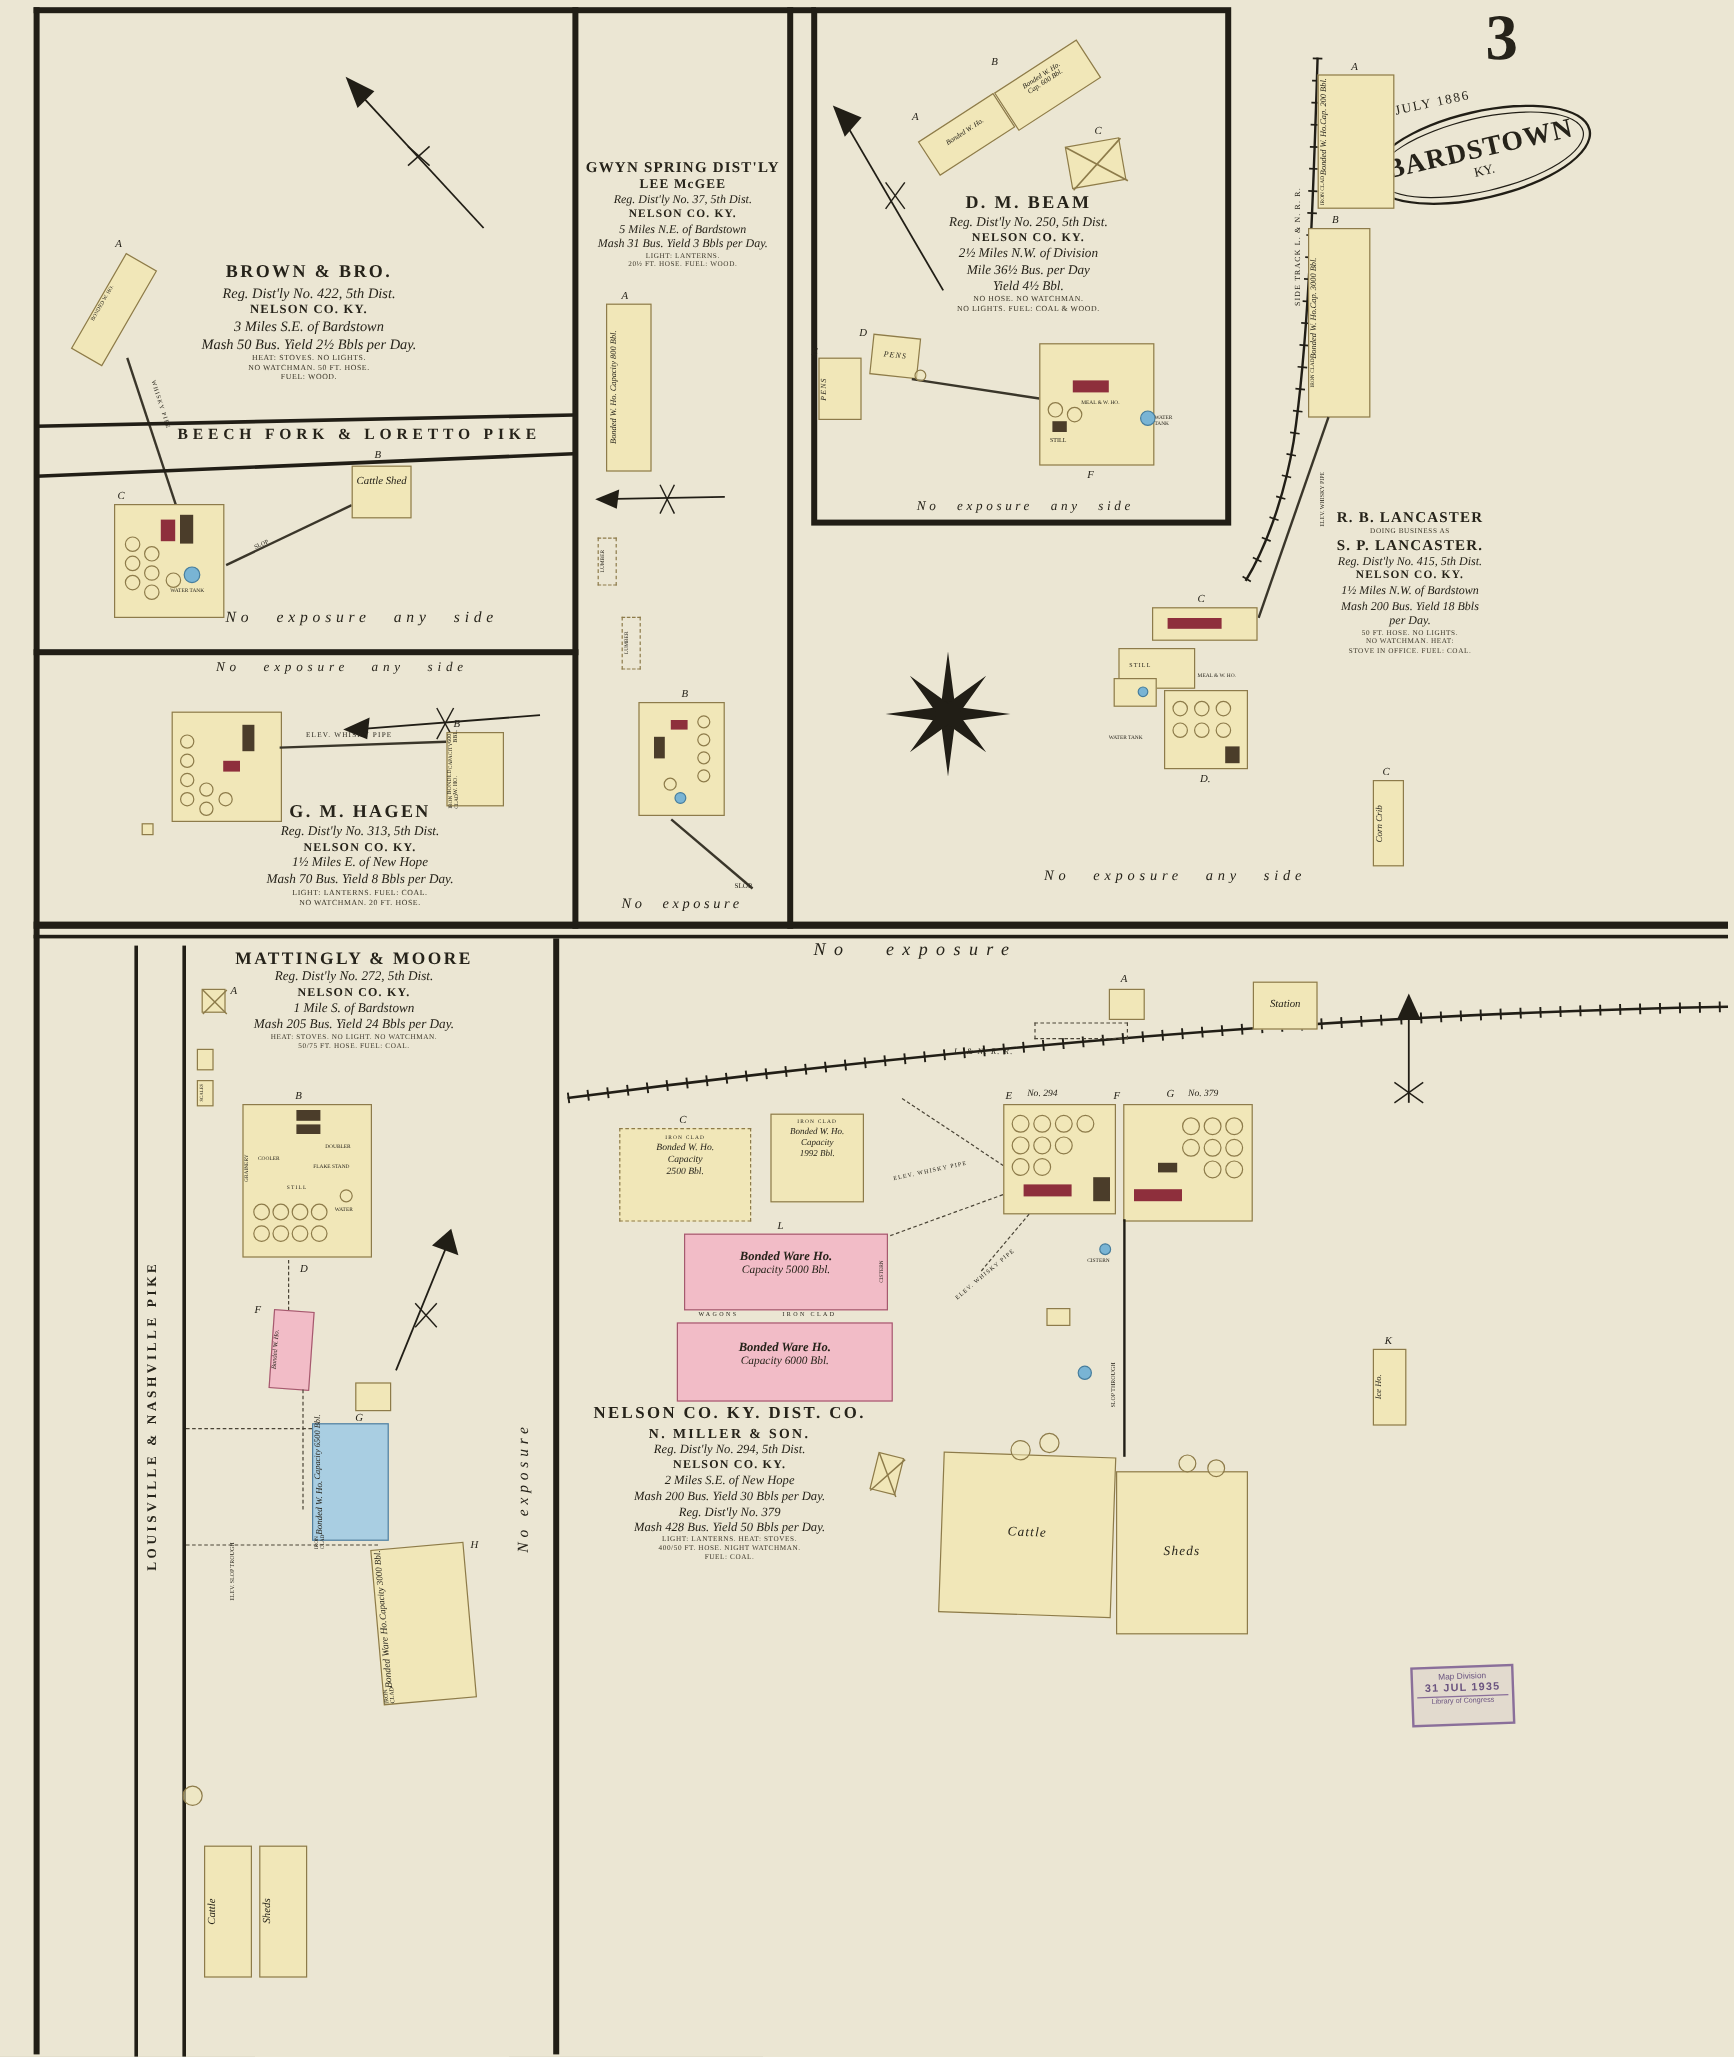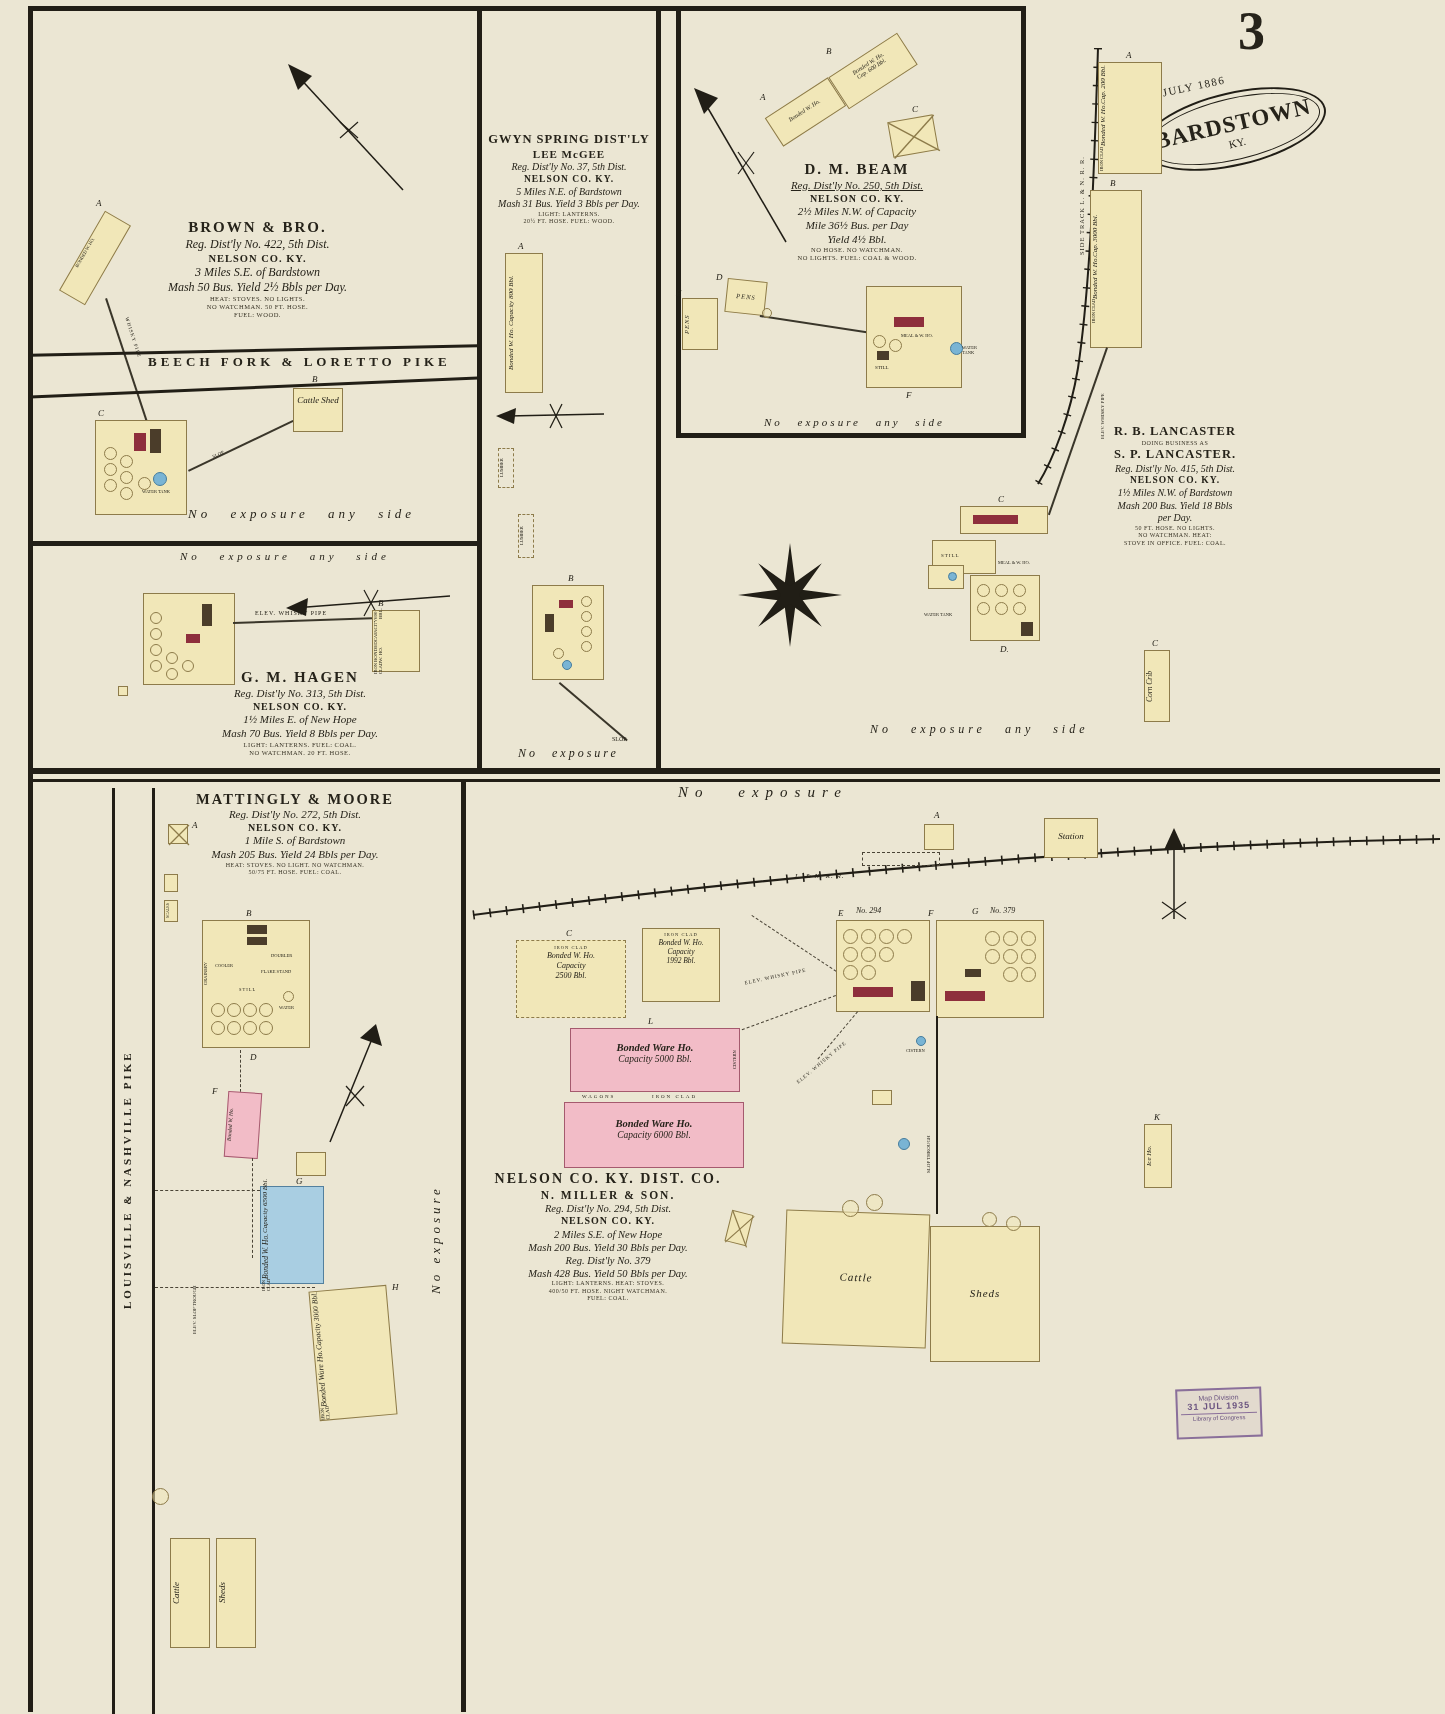--- a/index.html
+++ b/index.html
@@ -224,23 +224,23 @@
   <div class="bld" style="left:890px;top:118px;width:46px;height:36px;transform:rotate(-10deg);">
     <svg style="left:0;top:0" width="46" height="36" viewBox="0 0 46 36" preserve="" aspectratio="none">
       <line x1="0" y1="0" x2="46" y2="36" stroke="#8d7b4a" stroke-width="1.4"></line>
       <line x1="46" y1="0" x2="0" y2="36" stroke="#8d7b4a" stroke-width="1.4"></line>
     </svg>
   </div>
   <div class="letter" style="left:912px;top:104px;">C</div>
 
   <div class="abs tblock" style="left:742px;top:160px;width:230px;">
     <div class="title" style="font-size:15px;">D. M. BEAM</div>
-    <div class="info" style="font-size:11px;text-decoration:underline;">Reg. Dist'ly No. 250, 5th Dist.</div>
+    <div class="info" style="font-size:11px;">Reg. Dist'ly No. 250, 5th Dist.</div>
     <div class="caps" style="font-size:10px;">NELSON CO. KY.</div>
-    <div class="info" style="font-size:11px;">2½ Miles N.W. of Capacity</div>
+    <div class="info" style="font-size:11px;">2½ Miles N.W. of Division</div>
     <div class="info" style="font-size:11px;">Mile 36½ Bus. per Day</div>
     <div class="info" style="font-size:11px;">Yield 4½ Bbl.</div>
     <div class="note">NO HOSE. NO WATCHMAN.</div>
     <div class="note">NO LIGHTS. FUEL: COAL &amp; WOOD.</div>
   </div>
 
   <div class="bld" style="left:726px;top:280px;width:40px;height:34px;transform:rotate(6deg);">
     <div class="info" style="font-size:6.5px;text-align:center;padding-top:12px;letter-spacing:1px;">PENS</div>
   </div>
   <div class="letter" style="left:716px;top:272px;">D</div>

